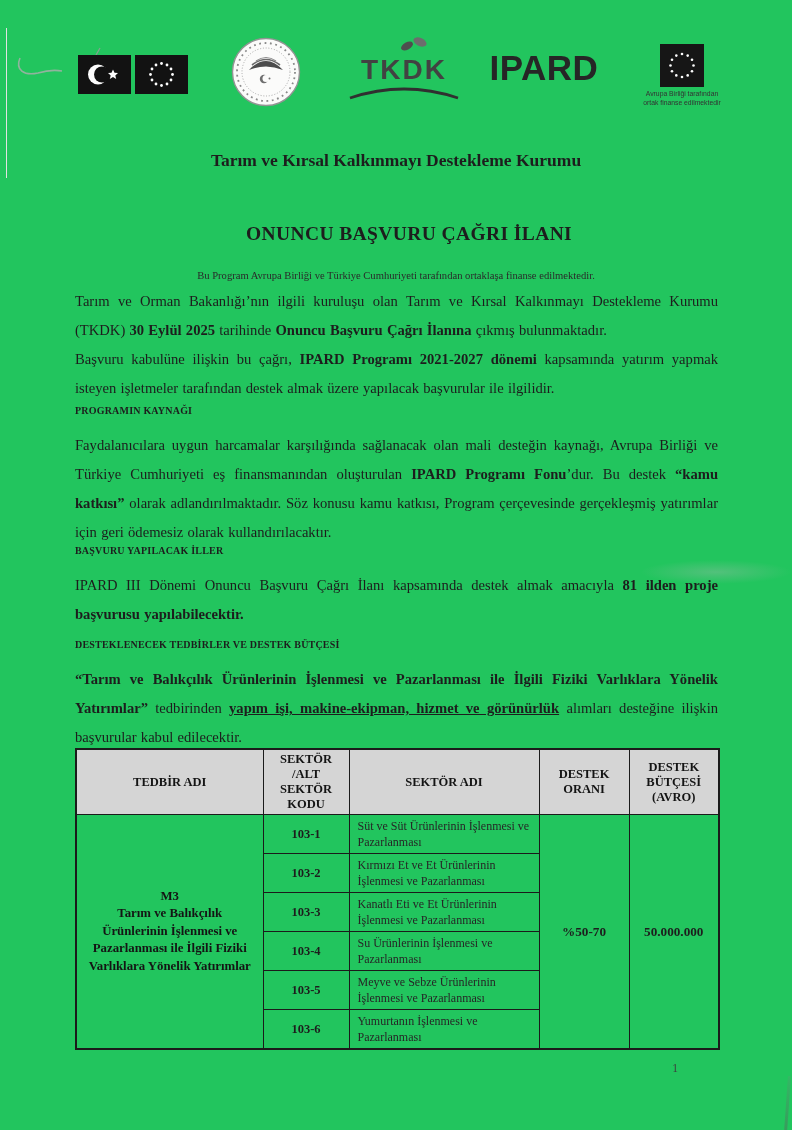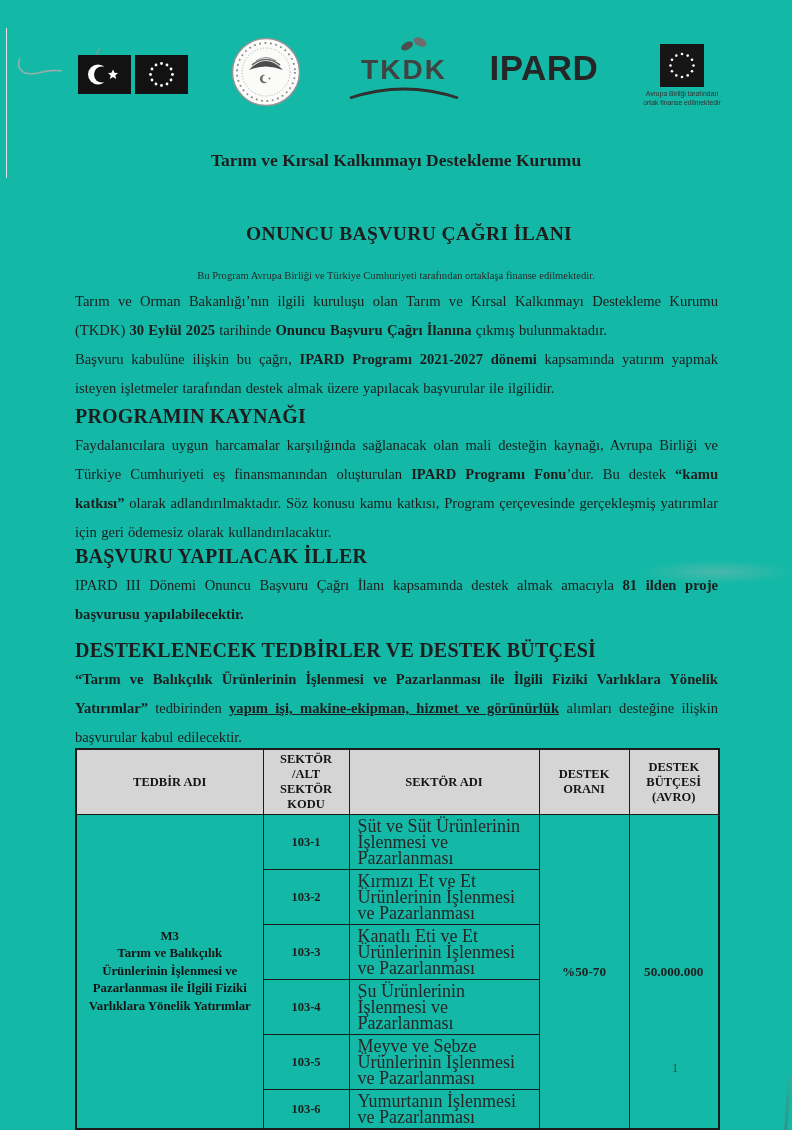--- a/index.html
+++ b/index.html
@@ -1,20 +1,20 @@
 <!DOCTYPE html>
 <html><head>
 <meta charset="utf-8">
 <style>
   * { margin:0; padding:0; box-sizing:border-box; }
   html,body { background:#ffffff; }
   .page {
     position:relative;
     width:792px; height:1130px;
-    background:#14b8a6;
+    background:#22c55e;
     overflow:hidden;
     font-family:"Liberation Serif","DejaVu Serif",serif;
     color:#1d1d1d;
   }
   
   .logo { position:absolute; }
   .flags { left:78px; top:55px; }
   .seal  { left:230px; top:36px; }
   .tkdk  { left:348px; top:36px; width:112px; text-align:center; }
   .tkdk .leaves { position:absolute; left:48px; top:-2px; }
@@ -42,40 +42,40 @@
   .t3 { top:223px; font-size:19.5px; font-weight:bold; letter-spacing:0.4px;margin-left:13px; }
   .sub { top:250px; font-size:10.6px; color:#2a2a2a;margin-top:20px; }
   
   .bodyp {
     position:absolute; left:75px; width:643px;
     font-size:14.6px; line-height:29px; text-align:justify;
     color:#1d1d1d; word-spacing:0.6px;
   }
   .heading {
     position:absolute; left:75px; width:643px;
-    font-size:20px; font-weight:bold; letter-spacing:0.2px;
+    font-size:10px; font-weight:bold; letter-spacing:0.2px;
   }
   .u { text-decoration:underline; }
   
   table.support {
     position:absolute; left:75px; top:748px;
     width:643px; border-collapse:collapse; table-layout:fixed;
     border:2px solid #1b1b1b;
   }
   table.support th, table.support td {
     border:1px solid #1b1b1b; overflow:hidden;
   }
   table.support th {
     background:#d5d5d5; height:62px;
     font-size:12.5px; line-height:15px; font-weight:bold;
     text-align:center; padding:2px 4px; color:#141414;
   }
   td.code { font-size:12.5px; font-weight:bold; text-align:center; vertical-align:middle; }
   td.sector {
-    font-size:18px; line-height:16px; text-align:left;
+    font-size:12px; line-height:16px; text-align:left;
     vertical-align:middle; padding:3px 6px 3px 8px; color:#262626;
   }
   td.measure {
     font-size:12.8px; line-height:17.5px; font-weight:bold;
     text-align:center; vertical-align:middle; padding:2px 8px; color:#141414;
   }
   td.rate, td.budget {
     font-size:13.2px; font-weight:bold; text-align:center; vertical-align:middle;
   }
   tr.r { height:36px; }

